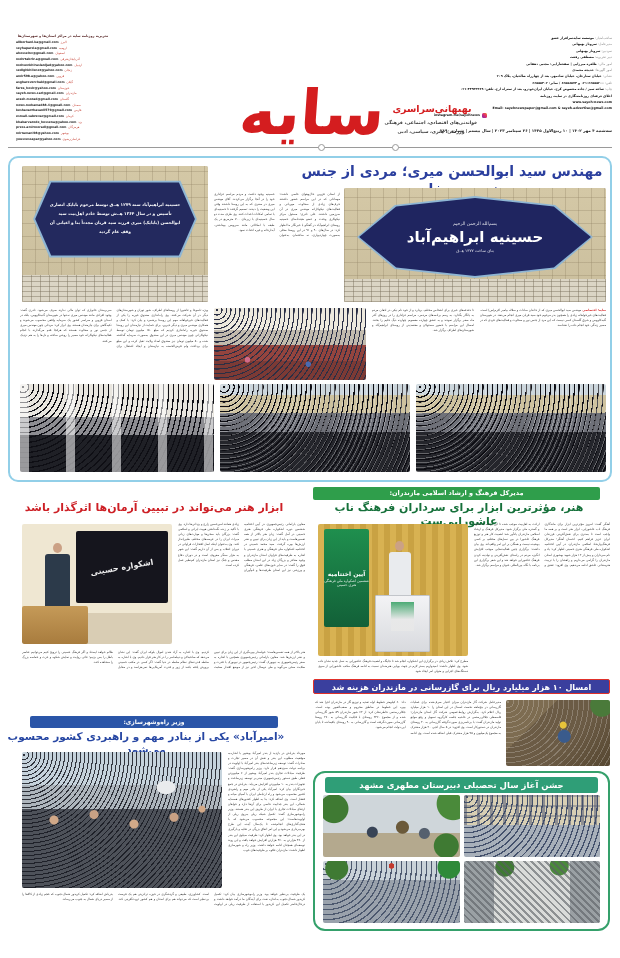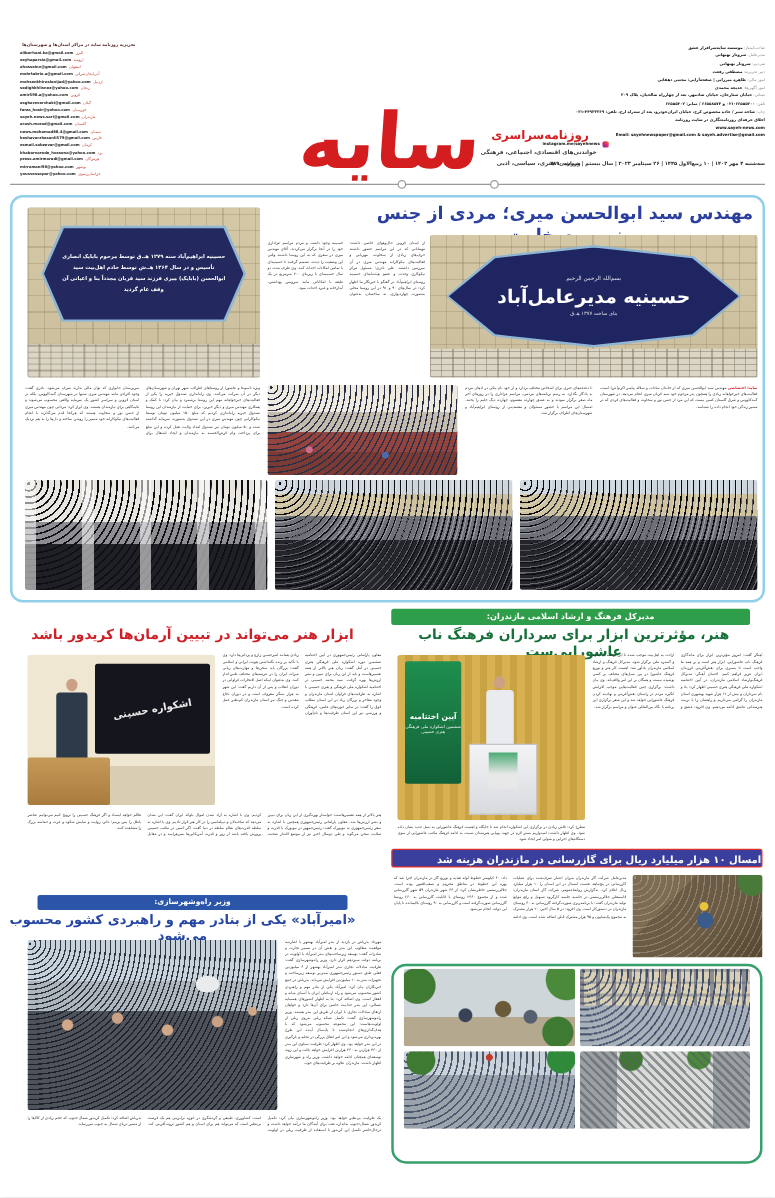--- a/index.html
+++ b/index.html
@@ -96,21 +96,21 @@
   #ph-podium2{left:318px;top:524px;width:150px;height:132px;background:repeating-linear-gradient(90deg,#d8b252 0 6px,#c9a243 6px 12px);}
   .banner2{position:absolute;left:4%;top:4%;width:30%;height:74%;background:linear-gradient(#1f8f4e,#126038);border-radius:2px;display:flex;flex-direction:column;align-items:center;justify-content:center;gap:2px;color:#fff;text-align:center;}
   .banner2 .b2a{font-size:6px;font-weight:bold;}
   .banner2 .b2b{font-size:3.5px;opacity:.9;}
   .man2{position:absolute;left:47%;top:13%;width:15%;height:60%;}
   .shirt{width:100%;height:60%;background:#e9ebee;border-radius:3px 3px 0 0;margin-top:1px;border-bottom:6px solid #39414e;}
   .podium2{position:absolute;left:38%;bottom:3%;width:35%;height:42%;background:linear-gradient(#f3f3f5,#d8dade);border:1px solid #c2c5ca;border-radius:1px;}
   .podium2 .poster{position:absolute;left:28%;top:12%;width:44%;height:52%;background:linear-gradient(#2f9e5f,#e8e8e8 60%);opacity:.85;}
   #txt-art2{position:absolute;left:474px;top:522px;width:136px;height:152px;columns:2;}
   #cap-art2{position:absolute;left:318px;top:659px;width:150px;height:18px;font-size:3px;line-height:1.6;color:#2d2d2d;text-align:justify;overflow:hidden;}
-  #h-gas{position:absolute;left:313px;top:679px;width:297px;height:15px;background:#3a3f9e;border:1px solid #e0302a;color:#fff;font-size:8px;font-weight:bold;text-align:right;line-height:15px;border-radius:2px;box-sizing:border-box;}
+  #h-gas{position:absolute;left:313px;top:679px;width:297px;height:15px;background:#3a3f9e;border:1px solid #e0302a;color:#fff;font-size:8px;font-weight:bold;text-align:center;line-height:15px;border-radius:2px;box-sizing:border-box;}
   #ph-gas{left:506px;top:700px;width:104px;height:66px;background:
     radial-gradient(circle at 92% 8%,#4a7a3a 0 11px,transparent 12px),
     radial-gradient(circle at 55% 38%,#e8c43a 0 3px,transparent 4px),
     radial-gradient(circle at 56% 55%,#3a5b8c 0 6px,transparent 7px),
     repeating-radial-gradient(circle at 2px 2px,rgba(255,255,255,.22) 0 .9px,transparent 1px 5px),
     linear-gradient(135deg,#7d6c51 0 30%,#6b5b45 30% 60%,#564731 100%);}
   #txt-gas{position:absolute;left:315px;top:700px;width:186px;height:67px;columns:2;}
   #school-box{position:absolute;left:313px;top:771px;width:297px;height:160px;border:2px solid #35a06b;border-radius:12px;box-sizing:border-box;background:#fff;}
   #h-school{margin:4px 10px 2px;height:16px;background:#2f9e77;color:#fff;font-weight:bold;font-size:8.5px;text-align:center;line-height:16px;border-radius:3px;}
   .school-grid{display:grid;grid-template-columns:1fr 1fr;gap:4px;margin:2px 8px;}
@@ -218,21 +218,21 @@
       </div>
     <div class="em-row">
         <span class="em-region">خراسان‌رضوی</span>
         <span class="em-addr">yousvessapar@yahoo.com</span>
       </div>
   </div>
 
   <div id="logo-block">
     <div class="logo-word">سایه</div>
   </div>
-  <div id="type-label">روزنامه‌سراسری</div>
+  <div id="type-label">بهبهانی‌سراسری</div>
   <div id="taglines">
     <div>خواندنی‌های اقتصادی، اجتماعی، فرهنگی</div>
     <div>ورزشی، هنری، سیاسی، ادبی</div>
   </div>
 
   <div id="masthead">
     <div class="mh-row"><span class="mh-label">صاحب‌امتیاز:</span> <span class="mh-val">موسسه سایه‌سرافراز عشق</span></div>
     <div class="mh-row"><span class="mh-label">مدیرعامل:</span> <span class="mh-val">سروناز بهبهانی</span></div>
     <div class="mh-row"><span class="mh-label">سردبیر:</span> <span class="mh-val">سروناز بهبهانی</span></div>
     <div class="mh-row"><span class="mh-label">دبیر تحریریه:</span> <span class="mh-val">مصطفی رفعت</span></div>
@@ -267,38 +267,38 @@
       <div class="brick"></div>
     </div>
 
     <div class="body-txt" id="lead-colmid">از استان قزوین حال‌وهوای خاصی داشت؛ مهمانانی که در این مراسم حضور داشتند حرف‌های زیادی از سخاوت، مهربانی و فعالیت‌های نیکوکارانه مهندس میری در آن سرزمین داشتند. علی نادری؛ مسئول مرکز نیکوکاری وحدت و عضو هیئت‌امنای حسینیه روستای ابراهیم‌آباد در گفتگو با خبرنگار ما اظهار کرد: در سال‌های ۹۰ و ۹۱ در این روستا محلی به‌صورت چهاردیواری، نه ساختمان، به‌عنوان حسینیه وجود داشت و مردم مراسم عزاداری خود را در آنجا برگزار می‌کردند. آقای مهندس میری در سفری که به این روستا داشتند وقتی این وضعیت را دیدند، تصمیم گرفتند تا حسینیه‌ای با تمامی امکانات احداث کنند. وی ظرف مدت دو سال حسینیه‌ای با زیربنای ۷۰۰ مترمربع در یک طبقه با امکاناتی مانند سرویس بهداشتی، آبدارخانه و غیره احداث نمود.</div>
 
     <div class="photo" id="ph-sign">
       <div class="tile-bg"></div>
       <div class="plaque-outer" id="plaqueB-outer">
         <div class="plaque-inner" id="plaqueB-inner">
           <span class="sign-top">بسم‌الله الرحمن الرحیم</span>
-          <span class="sign-title">حسینیه مدیرعامل‌آباد</span>
+          <span class="sign-title">حسینیه ابراهیم‌آباد</span>
           <span class="sign-sub">بنای ساخت ۱۳۷۷ هـ.ق</span>
         </div>
       </div>
       <div class="brick"></div>
     </div>
 
     <div class="body-txt" id="lead-r2-right"><span class="red-tag">سایه؛ اختصاصی</span> <span>مهندس سید ابوالحسن میری که از خاندان سادات و سلاله پیامبر اکرم(ص) است، فعالیت‌های خیرخواهانه زیادی را همچون پدر مرحوم خود سید قربان میری انجام می‌دهد. در شهرستان گنبدکاووس و شرق گلستان کسی نیست که این مرد از جنس نور و سخاوت و فعالیت‌های فردی که در مسیر زندگی خود انجام داده را نشناسد.</span></div>
     <div class="body-txt" id="lead-r2-mid">تا دغدغه‌های خبری برای اشخاص مختلف بردارد و از خود نام نیکی در اذهان مردم به یادگار بگذارد. به رسم برنامه‌های مردمی، مراسم عزاداری را در روزهای آخر ماه صفر برگزار نمودند و به عشق چهارده معصوم، چهارده دیگ حلیم را پختند. امسال این مراسم با حضور مسئولان و معتمدینی از روستای ابراهیم‌آباد و شهرستان‌های اطراف برگزار شد.</div>
     <div class="photo" id="ph-gather"></div>
     <div class="body-txt" id="lead-r2-left">ویژه تاسوعا و عاشورا از روستاهای اطراف، شهر تهران و شهرستان‌های دیگر در آن شرکت می‌کنند. وی راه‌اندازی صندوق خیریه را یکی از فعالیت‌های خیرخواهانه مهم این روستا برشمرد و بیان کرد: با کمک و همکاری مهندس میری و دیگر خیرین، برای حمایت از نیازمندان این روستا صندوق خیریه راه‌اندازی کردیم که مبلغ ۱۵۰ میلیون تومان توسط نیکوکارانی چون مهندس میری در این صندوق به‌صورت سرمایه گذاشته شده و ۵۰ میلیون تومان نیز صندوق امداد ولایت تقبل کرده و این مبلغ برای پرداخت وام قرض‌الحسنه به نیازمندان و ایجاد اشتغال برای سرپرستان خانواری که توان مالی ندارند صرف می‌شود. نادری گفت: وجود افرادی مانند مهندس میری نه‌تنها در شهرستان گنبدکاووس، بلکه در استان قزوین و سراسر کشور یک سرمایه واقعی محسوب می‌شوند و تکیه‌گاهی برای نیازمندان هستند. وی ابراز کرد: مردانی چون مهندس میری از جنس نور و سخاوت هستند که هرکجا قدم می‌گذارند با انجام فعالیت‌های نیکوکارانه خود مسیر را روشن ساخته و دل‌ها را به هم نزدیک می‌کنند.</div>
 
     <div class="photo" id="ph-c1"></div>
     <div class="photo crowd-dark" id="ph-c2"></div>
     <div class="photo crowd-dark" id="ph-c3"></div>
   </div>
 
-  <div class="headline" id="h-art1">ابزار هنر می‌تواند در تبیین آرمان‌ها کریدور باشد</div>
+  <div class="headline" id="h-art1">ابزار هنر می‌تواند در تبیین آرمان‌ها اثرگذار باشد</div>
   <div class="photo" id="ph-podium1">
     <div class="screen1">
         <span>اشکواره حسینی</span>
       </div>
     <div class="man1">
         <div class="head"></div>
         <div class="suit"></div>
       </div>
     <div class="podium1"></div>
   </div>
@@ -327,20 +327,21 @@
       </div>
   </div>
   <div class="body-txt" id="txt-art2">آهنگر گفت: امروز مؤثرترین ابزار برای ماندگاری فرهنگ ناب عاشورایی، ابزار هنر است و بر همه ما واجب است تا بستری برای نقش‌آفرینی فرزندان ایران عزیز فراهم کنیم. احسان آهنگر؛ مدیرکل فرهنگ‌وارشاد اسلامی مازندران، در آیین اختتامیه اشکواره ملی فرهنگی هنری حسینی اظهار کرد: یاد و نام سرداران و بیش از ۱۲ هزار شهید بهشهری استان مازندران را گرامی می‌داریم و راهشان را با تربیت هنرمندانی عاشق ادامه می‌دهیم. وی افزود: عشق و ارادت به اهل‌بیت موجب شده تا این برنامه با شکوه و گستره ملی برگزار شود. مدیرکل فرهنگ و ارشاد اسلامی مازندران یادآور شد: اهمیت کار هنر و توزیع فرهنگ عاشورا در بین نسل‌های مختلف بر کسی پوشیده نیست و همگان بر این امر واقف‌اند. وی بیان داشت: برگزاری چنین فعالیت‌هایی موجب افزایش انگیزه مردم در راستای نقش‌آفرینی و نهادینه کردن فرهنگ عاشورایی خواهد شد و این شعر برگزاری این برنامه با نگاه بین‌المللی عنوان و مراسم برگزار شد.</div>
   <div id="cap-art2">مطرح کرد: تلاش زیادی در برگزاری این اشکواره انجام شد تا جایگاه و اهمیت فرهنگ عاشورایی به نسل جدید نشان داده شود. وی اظهار داشت: امیدواریم بستر لازم در جهت پویایی هنرمندان نسبت به ادامه فرهنگ مکتب عاشورایی از سوی دستگاه‌های اجرایی و متولی امر ایجاد شود.</div>
 
   <div id="h-gas">امسال ۱۰ هزار میلیارد ریال برای گازرسانی در مازندران هزینه شد</div>
   <div class="photo" id="ph-gas"></div>
   <div class="body-txt" id="txt-gas">مدیرعامل شرکت گاز مازندران میزان اعتبار صرف‌شده برای عملیات گازرسانی در پنج‌ماهه نخست امسال در این استان را ۱۰ هزار میلیارد ریال اعلام کرد. به‌گزارش روابط‌عمومی شرکت گاز استان مازندران؛ قاسمعلی جلالی‌رستمی در حاشیه جلسه کارگروه تسهیل و رفع موانع تولید مازندران گفت: با برنامه‌ریزی صورت‌گرفته گازرسانی به ۴۰ روستای مازندران در دستورکار است. وی افزود: در ۵ سال اخیر، ۲۰ هزار مشترک به مجموع یک‌میلیون و ۹۵ هزار مشترک قبلی اضافه شده است. وی ادامه داد: ۶۰ کیلومتر خطوط لوله تغذیه و توزیع گاز در مازندران اجرا شد که بهره این خطوط در مناطق محروم و صعب‌العبور بوده است. جلالی‌رستمی خاطرنشان کرد: از ۶۴ شهر مازندران ۵۹ شهر گازرسانی شده و از مجموع ۲۴۶۰ روستای با قابلیت گازرسانی به ۲۶۰ روستا گازرسانی صورت‌گرفته است و گازرسانی به ۹۰ روستای باقیمانده تا پایان این دولت انجام می‌شود.</div>
 
   <div id="school-box">
+    <div id="h-school">جشن آغاز سال تحصیلی دبیرستان مطهری مشهد</div>
     <div class="school-grid">
       <div class="sg" id="sg1"></div>
       <div class="sg" id="sg2"></div>
       <div class="sg" id="sg3"></div>
       <div class="sg" id="sg4"></div>
     </div>
   </div>
 
 </div>
 

